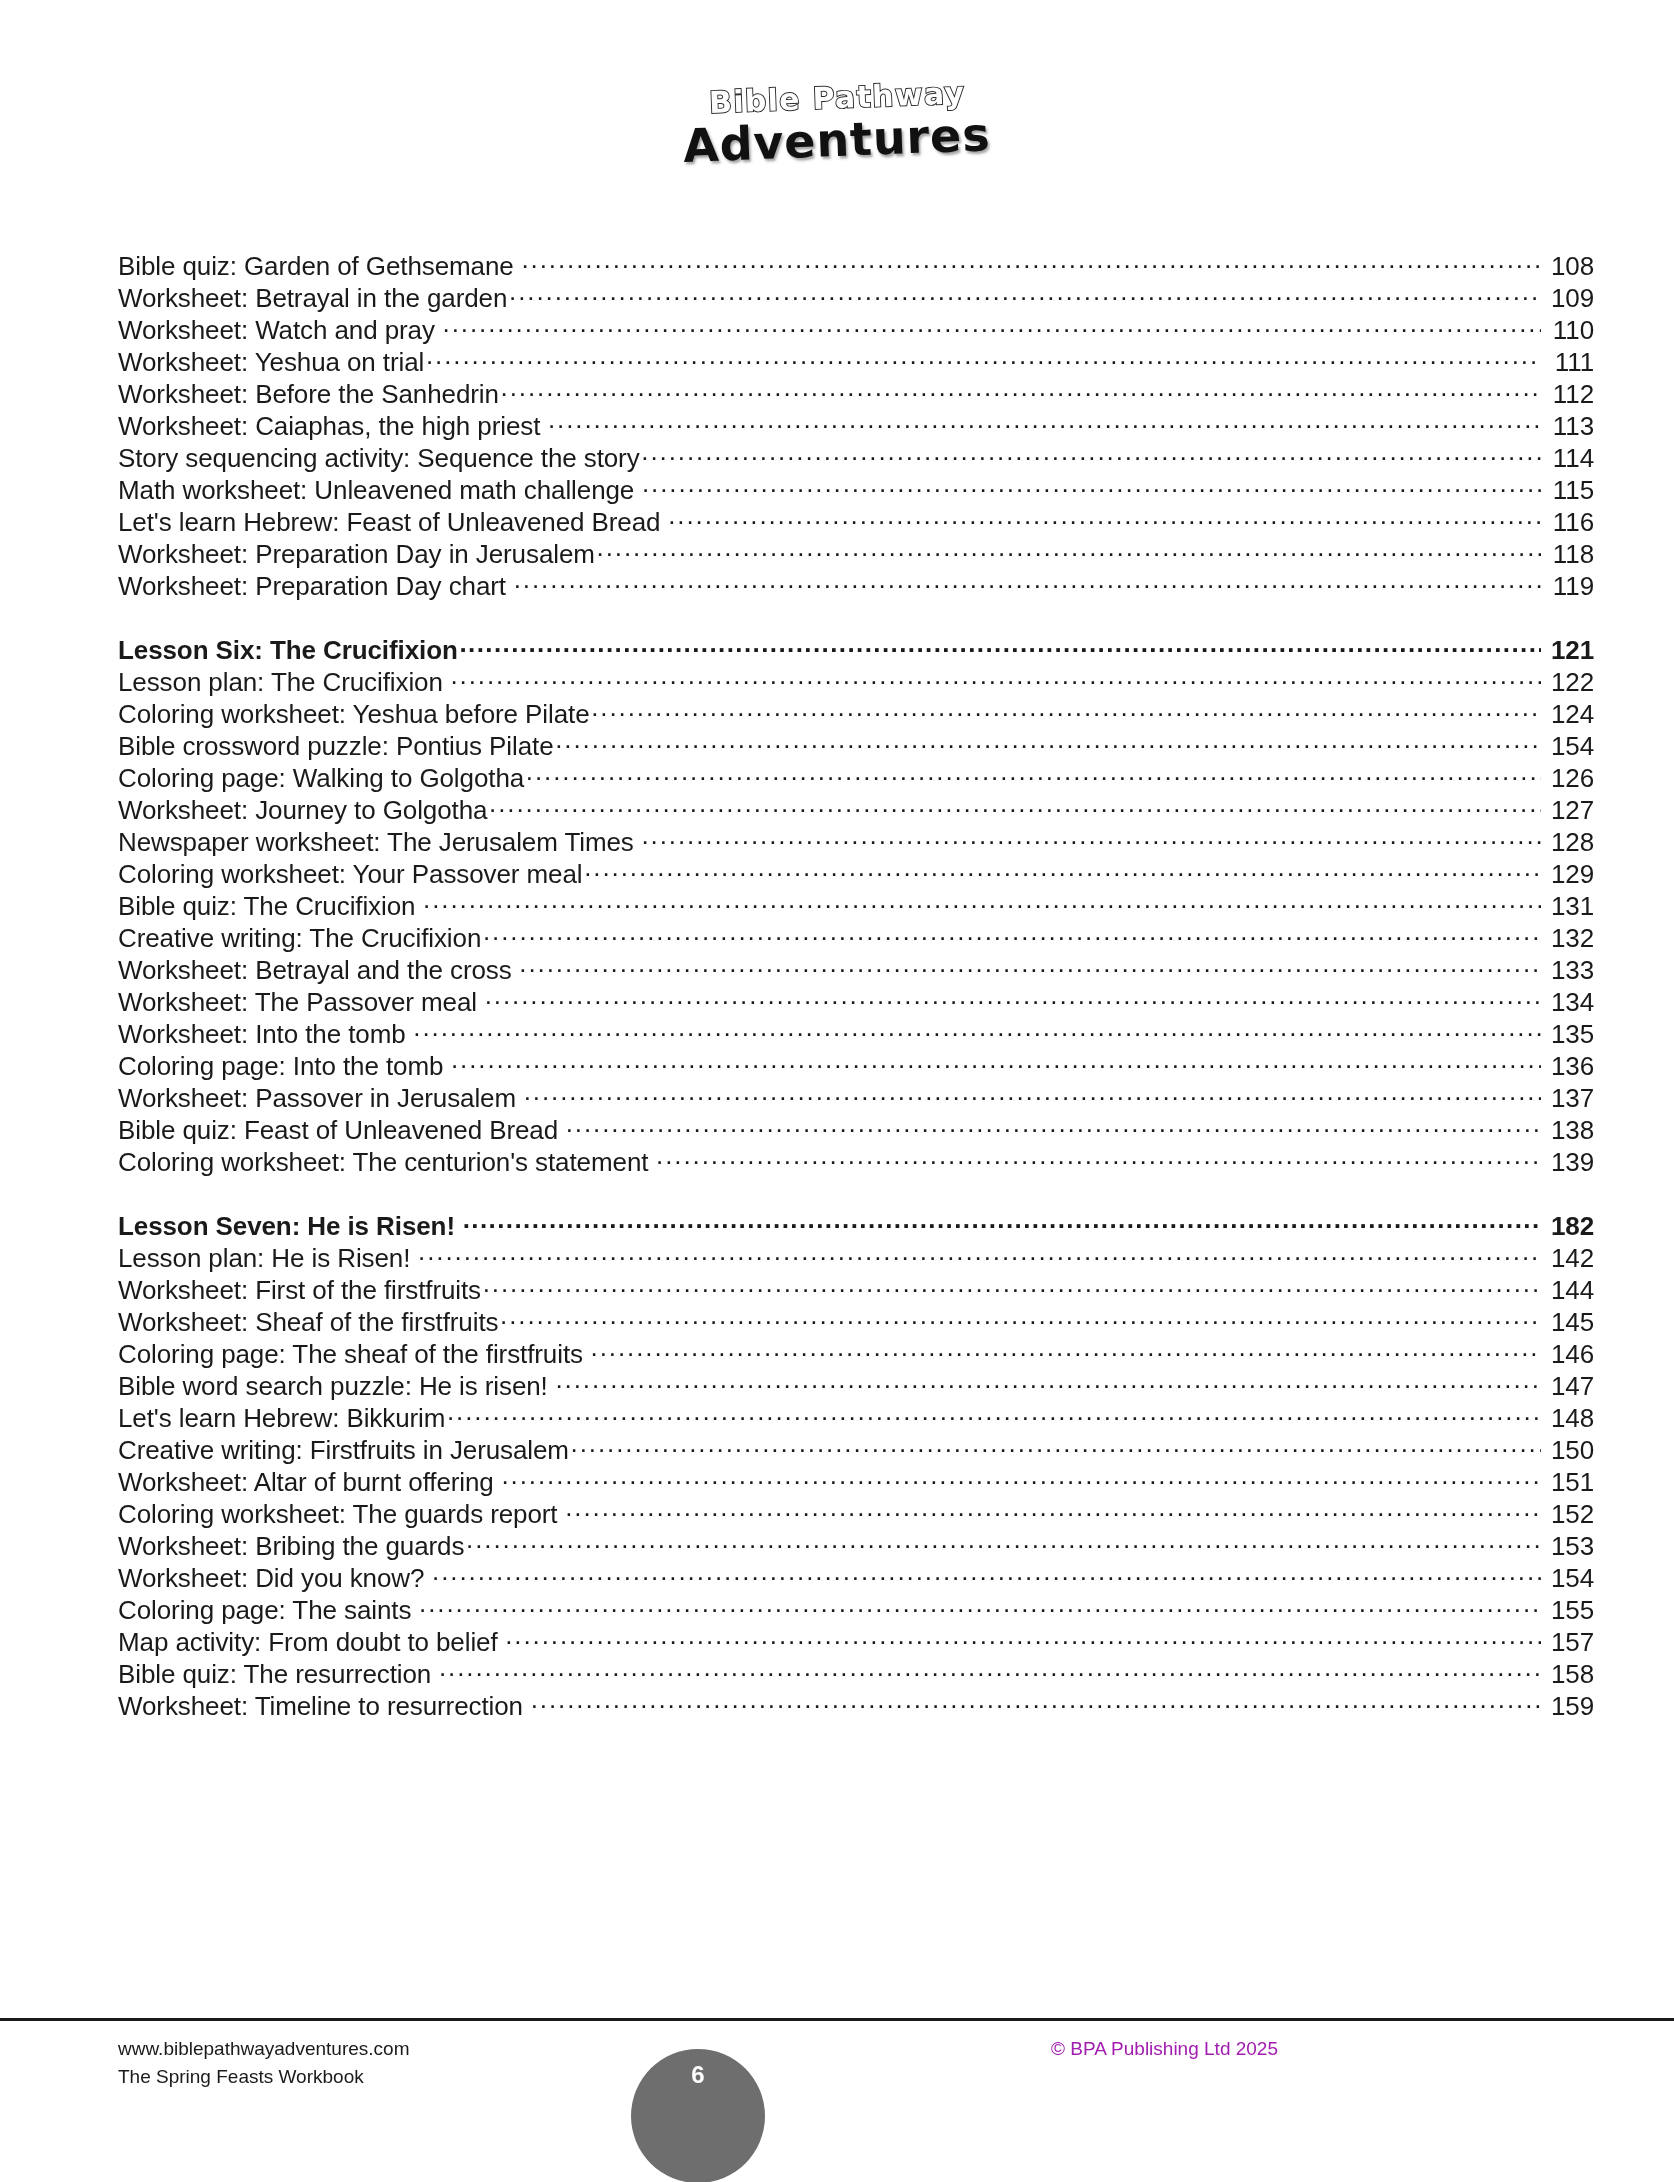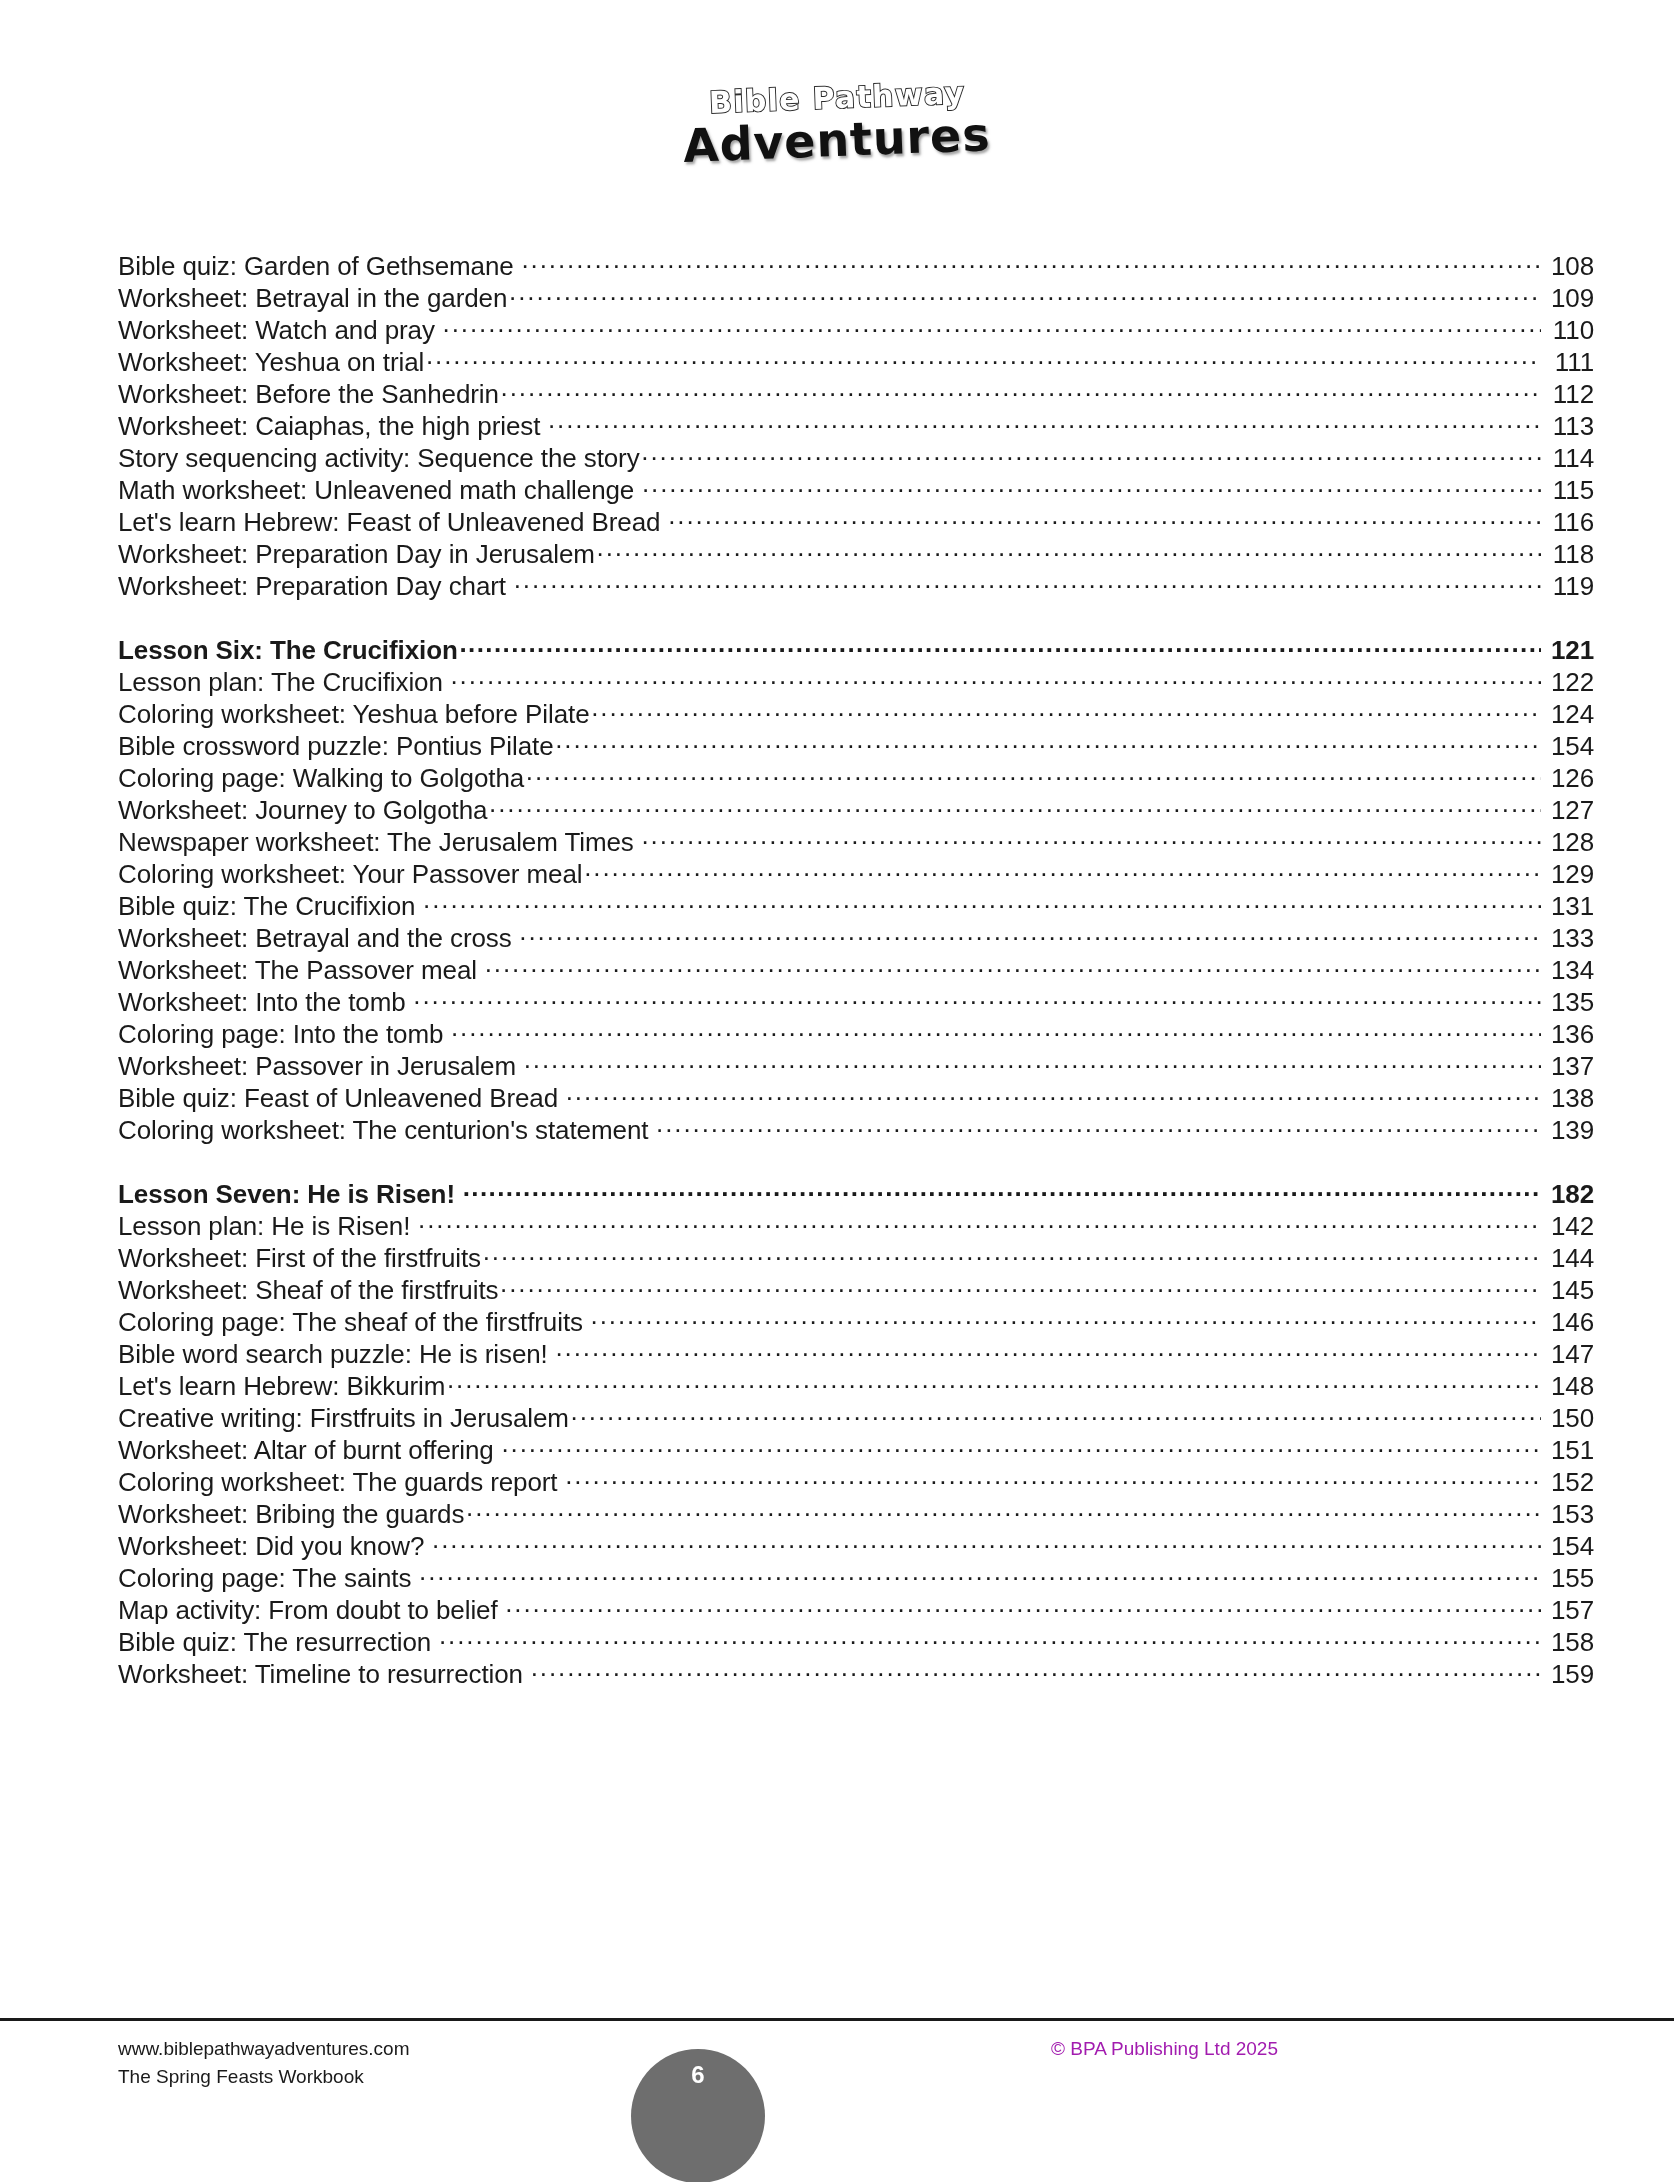--- a/index.html
+++ b/index.html
@@ -264,20 +264,25 @@
     </div>
     <div class="toc-row">
       <span class="toc-label">Coloring worksheet: Your Passover meal</span>
       <span class="toc-leader"></span>
       <span class="toc-page">129</span>
     </div>
     <div class="toc-row gap">
       <span class="toc-label">Bible quiz: The Crucifixion</span>
       <span class="toc-leader"></span>
       <span class="toc-page">131</span>
+    </div>
+    <div class="toc-row">
+      <span class="toc-label">Creative writing: The Crucifixion</span>
+      <span class="toc-leader"></span>
+      <span class="toc-page">132</span>
     </div>
     <div class="toc-row gap">
       <span class="toc-label">Worksheet: Betrayal and the cross</span>
       <span class="toc-leader"></span>
       <span class="toc-page">133</span>
     </div>
     <div class="toc-row gap">
       <span class="toc-label">Worksheet: The Passover meal</span>
       <span class="toc-leader"></span>
       <span class="toc-page">134</span>

